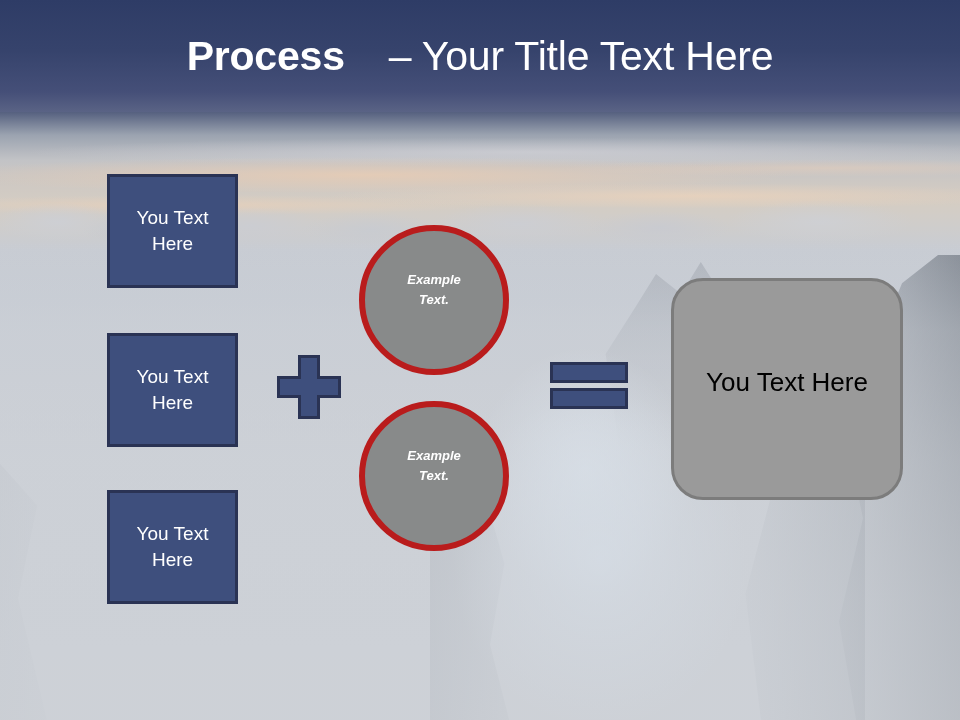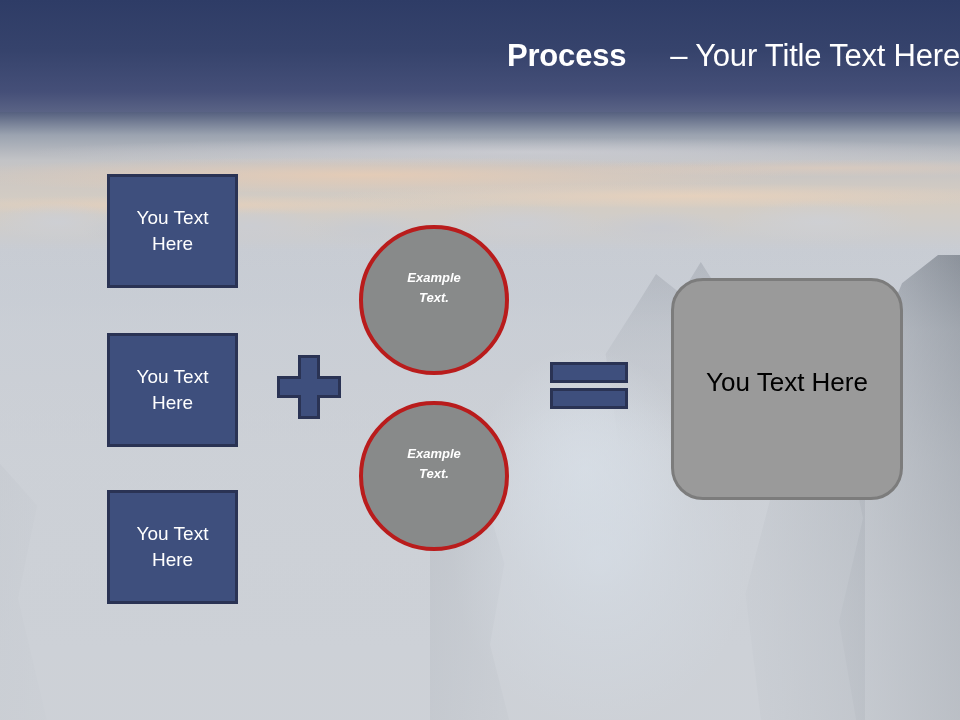--- a/index.html
+++ b/index.html
@@ -134,23 +134,23 @@
       #454f78 82%,
       #5a6385 100%);
   }
   .title-text {
     position: absolute;
     left: 0; top: 0;
     width: 960px;
     height: 112px;
     display: flex;
     align-items: center;
-    justify-content: flex-end;
+    justify-content: center;
     color: #ffffff;
-    font-size: 31px;
+    font-size: 41px;
     letter-spacing: -0.2px;
     white-space: nowrap;
   }
   .title-strong { font-weight: bold; }
   .title-rest { font-weight: normal; margin-left: 44px; }
 
   
   .blue-box {
     position: absolute;
     width: 131px;
@@ -203,21 +203,21 @@
   .op-equals .eq-bottom { top: 26px; }
 
   
   .gray-circle {
     position: absolute;
     width: 150px;
     height: 150px;
     box-sizing: border-box;
     border-radius: 50%;
     background: #888a8a;
-    border: 4px solid #b91c1c;
+    border: 6px solid #b91c1c;
     display: flex;
     align-items: flex-start;
     justify-content: center;
     text-align: center;
     color: #ffffff;
     font-size: 13px;
     font-weight: bold;
     font-style: italic;
     line-height: 1.55;
     padding-top: 39px;

